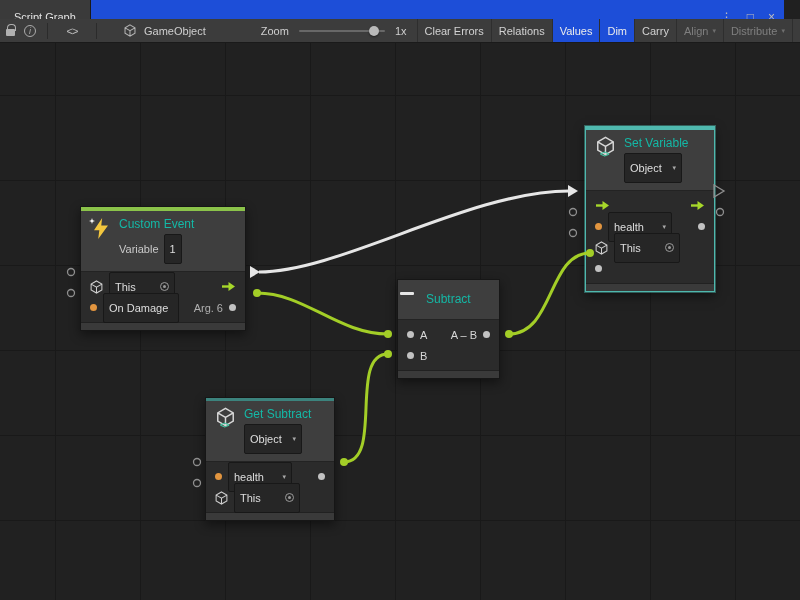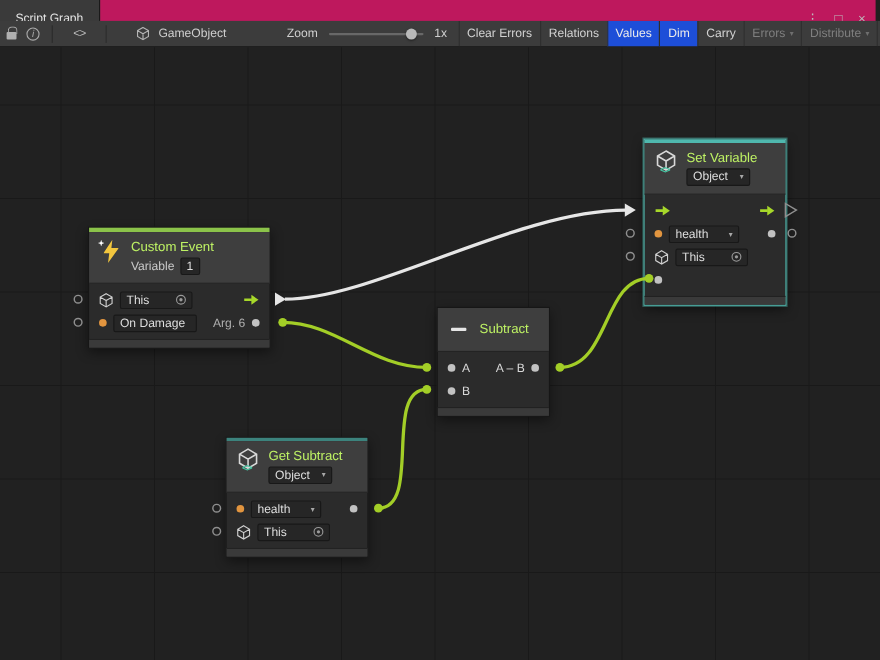--- a/index.html
+++ b/index.html
@@ -1,21 +1,21 @@
 <!DOCTYPE html>
 <html><head>
 <meta charset="utf-8">
 <style>
   *{margin:0;padding:0;box-sizing:border-box}
   html,body{width:800px;height:600px;overflow:hidden}
   body{font-family:"Liberation Sans","DejaVu Sans",sans-serif;background:#202020;color:#d6d6d6}
   .window{position:relative;width:800px;height:600px;background:#202020}
 
   
-  .titlebar{position:absolute;top:0;left:0;right:4px;height:35px;background:#be185d;display:flex;align-items:stretch;border-bottom:1px solid #181818}
+  .titlebar{position:absolute;top:0;left:0;right:16px;height:35px;background:#1d4ed8;display:flex;align-items:stretch;border-bottom:1px solid #181818}
   .tab{background:#3a3a3a;padding:0 14px;display:flex;align-items:center;font-size:11px;color:#e4e4e4;border-right:1px solid #1a1a1a}
   .win-controls{margin-left:auto;display:flex;align-items:center;gap:14px;padding-right:9px;color:#bdbdbd;font-size:12px;line-height:1}
 
   
   .toolbar{position:absolute;top:19px;left:0;right:0;height:24px;background:#3c3c3c;border-bottom:1px solid #1a1a1a;display:flex;align-items:center;font-size:11px;color:#cbcbcb;white-space:nowrap;overflow:hidden}
   .tb-sep{width:1px;height:16px;background:#2b2b2b;margin:0 7px;flex:none}
   .tb-icon{display:flex;align-items:center;justify-content:center;width:20px;flex:none}
   .lock{width:9px;height:7px;background:#b0b0b0;border-radius:1px;position:relative;margin-top:4px}
   .lock::before{content:"";position:absolute;top:-5px;left:1px;width:7px;height:6px;border:1.5px solid #b0b0b0;border-bottom:none;border-radius:4px 4px 0 0}
   .info{width:12px;height:12px;border:1px solid #ababab;border-radius:50%;color:#ababab;font-size:9px;line-height:11px;text-align:center;font-style:italic}
@@ -37,28 +37,28 @@
     background-size:85px 85px;background-position:55px 52px}
 
   
   .node{position:absolute;background:#2b2b2b;border:1px solid #161616;box-shadow:0 4px 10px rgba(0,0,0,.45);font-size:11px}
   .accent{height:4px;background:transparent}
   .custom-event .accent{background:#8bc34a}
   .get-variable .accent{height:3px;background:#3c837d}
   .set-variable .accent{height:3px;background:#4fb8ae}
   .set-variable{border-color:#4fb8ae;box-shadow:0 0 0 1px rgba(79,184,174,.45),0 4px 10px rgba(0,0,0,.5)}
   .nhead{background:#3e3e3e;padding:6px 8px 7px;display:flex;gap:6px;align-items:flex-start;border-bottom:1px solid #232323}
-  .subtract .nhead{padding:12px 12px;align-items:center}
-  .ntitle{font-size:12px;color:#bef264;line-height:15px}
+  .subtract .nhead{padding:12px 2px;}
+  .ntitle{font-size:12px;color:#14b8a6;line-height:15px}
   .hcol{display:flex;flex-direction:column}
   .args-row{display:flex;align-items:center;gap:5px;margin-top:2px;color:#c9c9c9}
   .nbody{padding:4px 0}
   .row{display:flex;align-items:center;height:21px;padding:0 9px;gap:6px}
   .nfooter{height:8px;background:#3a3a3a;border-top:1px solid #212121}
-  .field{background:#262626;border:1px solid #181818;border-radius:2px;height:16px;display:flex;align-items:center;justify-content:space-between;padding:0 5px;color:#dedede;flex:none}
+  .field{background:#262626;border:1px solid #181818;border-radius:2px;height:30px;display:flex;align-items:center;justify-content:space-between;padding:0 5px;color:#dedede;flex:none}
   .field .caret{font-size:7px;color:#a8a8a8;margin-left:4px}
   .picker{width:9px;height:9px;border:1px solid #9a9a9a;border-radius:50%;position:relative;flex:none;margin-left:4px}
   .picker::after{content:"";position:absolute;inset:2px;background:#9a9a9a;border-radius:50%}
   .dot{width:7px;height:7px;border-radius:50%;flex:none}
   .dot.gray{background:#c2c2c2}
   .dot.orange{background:#e2953f}
   .spacer{flex:1}
   .port-lbl{color:#d8d8d8}
   .arg-lbl{color:#b0b0b0}
   .nicon{width:24px;height:24px;flex:none;position:relative}
@@ -120,21 +120,21 @@
       <span class="tb-btn active">
           <span>Values</span>
         </span>
       <span class="tb-btn active">
           <span>Dim</span>
         </span>
       <span class="tb-btn">
           <span>Carry</span>
         </span>
       <span class="tb-btn disabled">
-          <span>Errors</span>
+          <span>Align</span>
           <span class="caret">▾</span>
         </span>
       <span class="tb-btn disabled">
           <span>Distribute</span>
           <span class="caret">▾</span>
         </span>
       <span class="tb-btn">
           <span>Overv</span>
         </span>
     </div>

